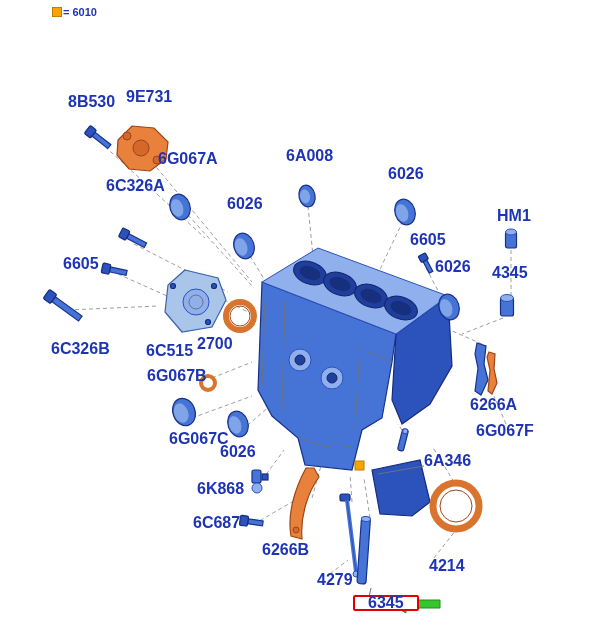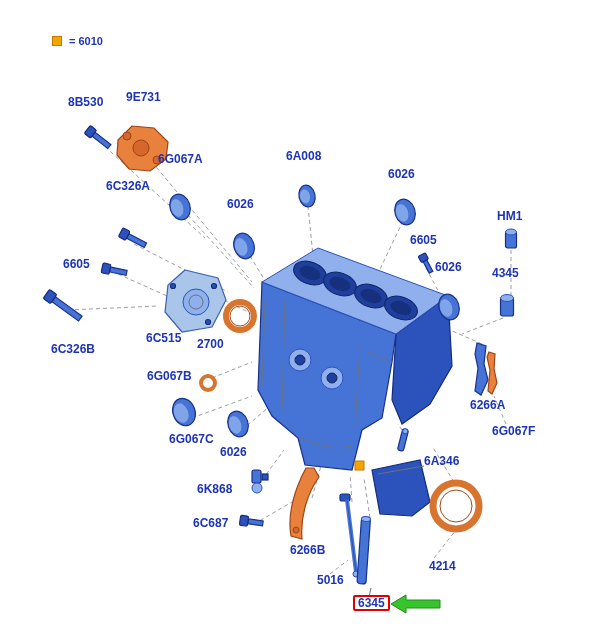--- a/index.html
+++ b/index.html
@@ -1,22 +1,22 @@
 <!DOCTYPE html>
 <html><head>
 <meta charset="utf-8">
 <style>
   html,body{margin:0;padding:0;background:#fff;}
   .stage{position:relative;width:612px;height:642px;background:#ffffff;overflow:hidden;
          font-family:"Liberation Sans",sans-serif;}
   svg{position:absolute;left:0;top:0;}
-  .lbl{position:absolute;color:#1d34b5;font-weight:bold;font-size:12px;line-height:12px;
+  .lbl{position:absolute;color:#1d34b5;font-weight:bold;font-size:16px;line-height:12px;
        white-space:nowrap;cursor:pointer;}
-  .lbl-hl{border:2px solid #e00000;border-radius:2px;padding:0 3px;background:#fff;}
-  .legend{position:absolute;left:52px;top:35px;display:flex;align-items:center;gap:7px;text-align:center;}
+  .lbl-hl{border:2px solid #e00000;border-radius:2px;padding:0 13px;background:#fff;}
+  .legend{position:absolute;left:52px;top:6px;display:flex;align-items:center;gap:1px;text-align:center;}
   .legend .sq{width:8px;height:8px;background:#f7a400;border:1px solid #c07c00;}
   .legend .txt{color:#1d34b5;font-weight:bold;font-size:11px;}
   
   .blue{fill:#4673d6;stroke:#17318a;stroke-width:1.2;}
   .blue-dk{fill:#2c52bc;stroke:#152c7e;stroke-width:1.2;}
   .blue-dkr{fill:#1f3f9e;stroke:#122566;stroke-width:1;}
   .blue-lt{fill:#8fb0ec;stroke:#2c52bc;stroke-width:1;}
   .plate{fill:#a9c6ea;stroke:#3a62b0;stroke-width:1.2;}
   .orange{fill:#e8813c;stroke:#9e4418;stroke-width:1.2;}
   .orange-dk{fill:#d5672a;stroke:#9e4418;stroke-width:1;}
@@ -257,29 +257,29 @@
   <div class="lbl" style="left:286px;top:150px">6A008</div>
   <div class="lbl" style="left:388px;top:168px">6026</div>
   <div class="lbl" style="left:106px;top:180px">6C326A</div>
   <div class="lbl" style="left:227px;top:198px">6026</div>
   <div class="lbl" style="left:497px;top:210px">HM1</div>
   <div class="lbl" style="left:410px;top:234px">6605</div>
   <div class="lbl" style="left:435px;top:261px">6026</div>
   <div class="lbl" style="left:492px;top:267px">4345</div>
   <div class="lbl" style="left:63px;top:258px">6605</div>
   <div class="lbl" style="left:51px;top:343px">6C326B</div>
-  <div class="lbl" style="left:146px;top:332px">6C515</div>
+  <div class="lbl" style="left:146px;top:345px">6C515</div>
   <div class="lbl" style="left:197px;top:338px">2700</div>
   <div class="lbl" style="left:147px;top:370px">6G067B</div>
   <div class="lbl" style="left:470px;top:399px">6266A</div>
   <div class="lbl" style="left:169px;top:433px">6G067C</div>
   <div class="lbl" style="left:220px;top:446px">6026</div>
-  <div class="lbl" style="left:492px;top:425px">6G067F</div>
+  <div class="lbl" style="left:476px;top:425px">6G067F</div>
   <div class="lbl" style="left:424px;top:455px">6A346</div>
   <div class="lbl" style="left:197px;top:483px">6K868</div>
   <div class="lbl" style="left:193px;top:517px">6C687</div>
-  <div class="lbl" style="left:290px;top:544px">6266B</div>
-  <div class="lbl" style="left:317px;top:574px">5016</div>
+  <div class="lbl" style="left:262px;top:544px">6266B</div>
+  <div class="lbl" style="left:317px;top:574px">4279</div>
   <div class="lbl" style="left:429px;top:560px">4214</div>
 
   <div class="lbl lbl-hl" style="left:353px;top:595px">6345</div>
 
 </div>
 
 </body></html>

